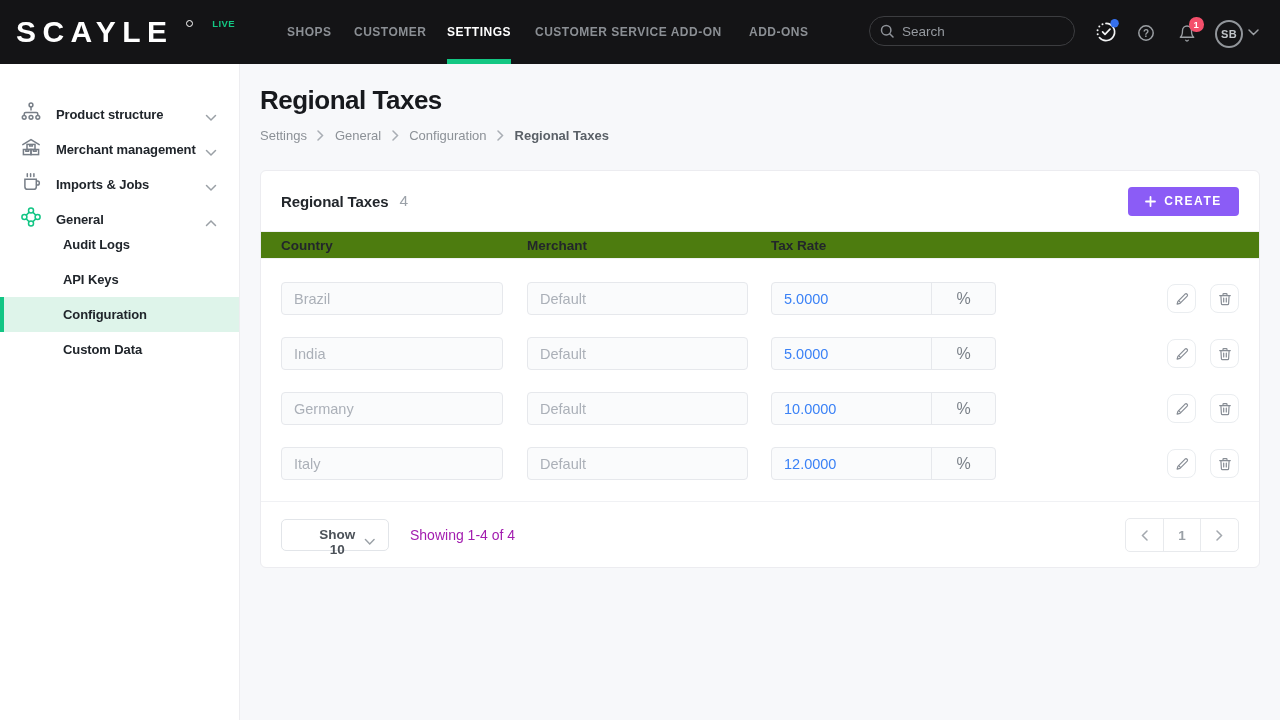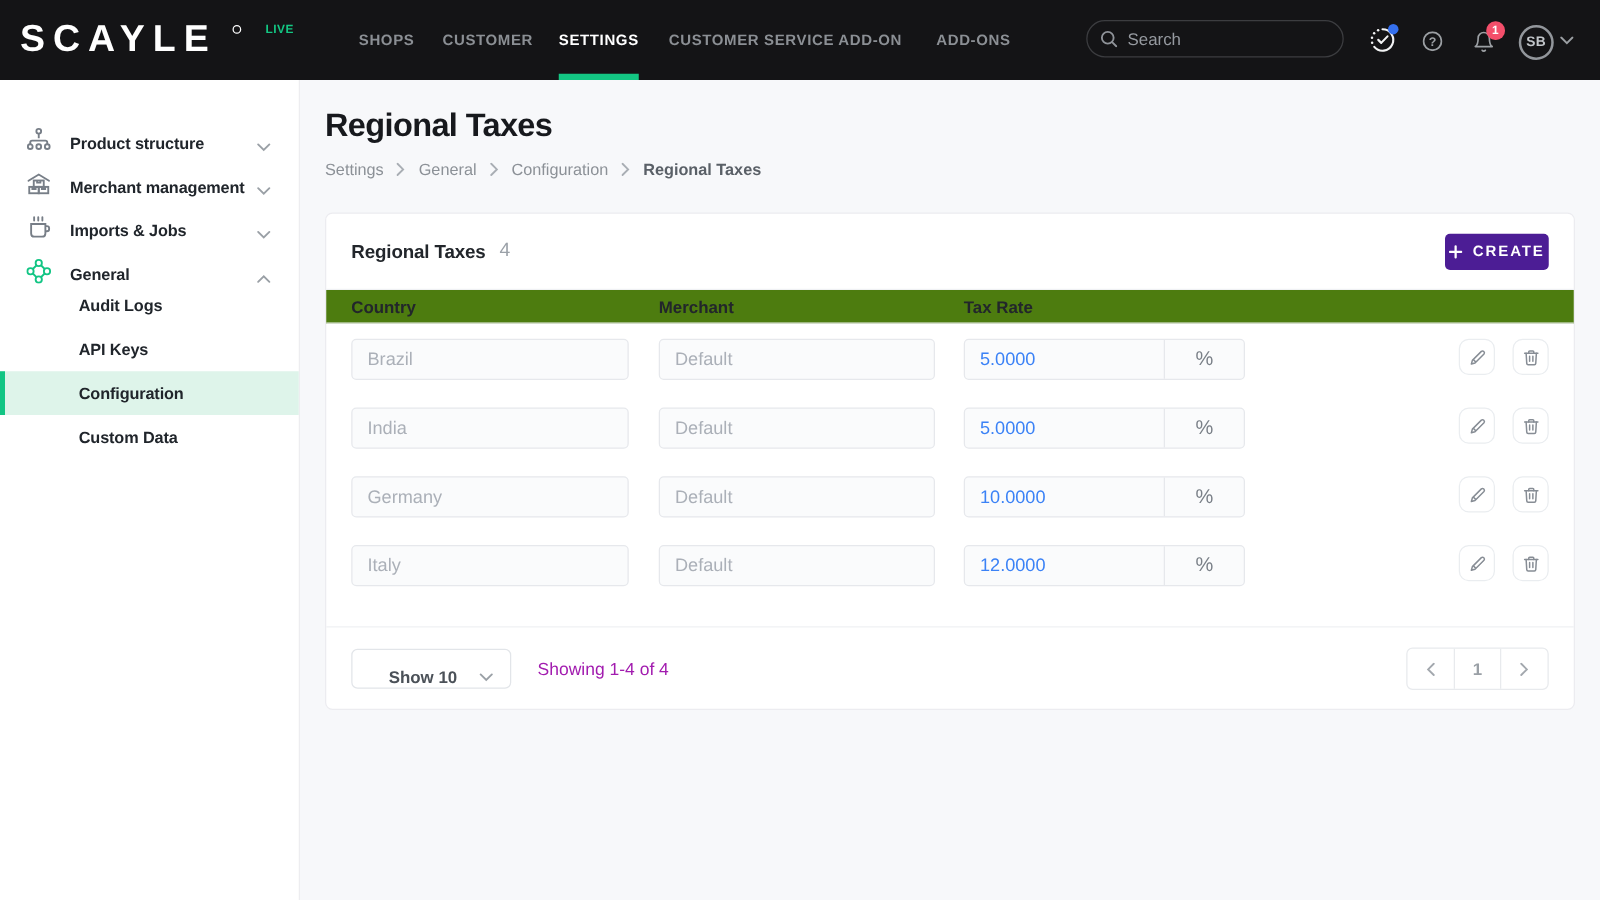--- a/index.html
+++ b/index.html
@@ -28,37 +28,37 @@
 .sb-sub.active{background:#def4ea;border-left:4px solid #12c584;padding-left:59px;}
 
 .h1{position:absolute;left:260px;top:87px;font-size:26px;font-weight:bold;letter-spacing:-.5px;color:#17191d;line-height:1;}
 .crumbs{position:absolute;left:260px;top:128px;display:flex;align-items:center;font-size:13px;color:#8c9197;}
 .crumbs .sep{margin:0 10.5px;display:flex;}
 .crumbs .cur{color:#5a6067;font-weight:bold;}
 .card{position:absolute;left:260px;top:170px;width:1000px;height:398px;background:#fff;border:1px solid #ececf0;border-radius:6px;}
 .card-head{height:61px;display:flex;align-items:center;padding:0 20px;border-bottom:1px solid #f0f1f4;}
 .card-title{font-size:15px;letter-spacing:-.1px;font-weight:bold;color:#22262b;}
 .card-count{font-size:15.5px;color:#9ba1a8;margin-left:11px;}
-.btn-create{margin-left:auto;width:83px;height:29px;background:#4c1d95;border-radius:4px;display:flex;align-items:center;justify-content:center;color:#fff;font-size:12px;font-weight:bold;letter-spacing:1.5px;}
+.btn-create{margin-left:auto;width:111px;height:29px;background:#8b5cf6;border-radius:4px;display:flex;align-items:center;justify-content:center;color:#fff;font-size:12px;font-weight:bold;letter-spacing:1.5px;}
 .btn-create svg{margin-right:8px;}
 .thead{height:27px;background:#4d7c0f;border-bottom:1px solid #f1f2f5;display:flex;align-items:center;padding:0 20px;font-size:13.5px;font-weight:bold;color:#22262b;}
 .col1{width:246px;}
 .col2{width:244px;}
 .rows{padding:12px 20px 10px 20px;}
-.trow{height:55px;display:flex;align-items:flex-start;}
+.trow{height:55px;display:flex;align-items:center;}
 .inp{height:33px;background:#fafbfc;border:1px solid #e6e8ec;border-radius:4px;display:flex;align-items:center;padding-left:12px;font-size:14.5px;color:#abb0b8;}
 .inp.c1{width:222px;margin-right:24px;}
 .inp.c2{width:221px;margin-right:23px;}
 .taxgrp{display:flex;height:33px;width:225px;border:1px solid #e6e8ec;border-radius:4px;background:#fafbfc;}
 .taxgrp .num{width:159px;display:flex;align-items:center;padding-left:12px;font-size:14.5px;color:#3b82f6;}
 .taxgrp .pct{flex:1;border-left:1px solid #e6e8ec;display:flex;align-items:center;justify-content:center;font-size:16px;color:#7a8088;}
 .actions{margin-left:auto;display:flex;gap:14px;}
 .abtn{width:29px;height:29px;border:1px solid #eaedf0;border-radius:8px;background:#fff;display:flex;align-items:center;justify-content:center;}
 .cfoot{height:67px;border-top:1px solid #f0f1f4;display:flex;align-items:center;padding:0 20px;}
-.show10{width:128px;height:32px;border:1px solid #e2e5e9;border-radius:5px;display:flex;align-items:center;justify-content:space-between;padding:13px 13px 0 29px;}
+.show10{width:108px;height:32px;border:1px solid #e2e5e9;border-radius:5px;display:flex;align-items:center;justify-content:space-between;padding:13px 13px 0 29px;text-align:center;}
 .show10 span{font-size:13.5px;font-weight:bold;color:#4b5158;}
 .showing{font-size:14px;color:#a21caf;margin-left:21px;}
 .pager{margin-left:auto;display:flex;width:114px;height:34px;border:1px solid #e8eaed;border-radius:5px;}
 .pager .pg{flex:1;display:flex;align-items:center;justify-content:center;}
 .pager .pg+.pg{border-left:1px solid #e8eaed;}
 .pager .num{font-size:13.5px;font-weight:bold;color:#9aa0a6;}
 </style>
 </head>
 <body>
 <div class="topbar">

